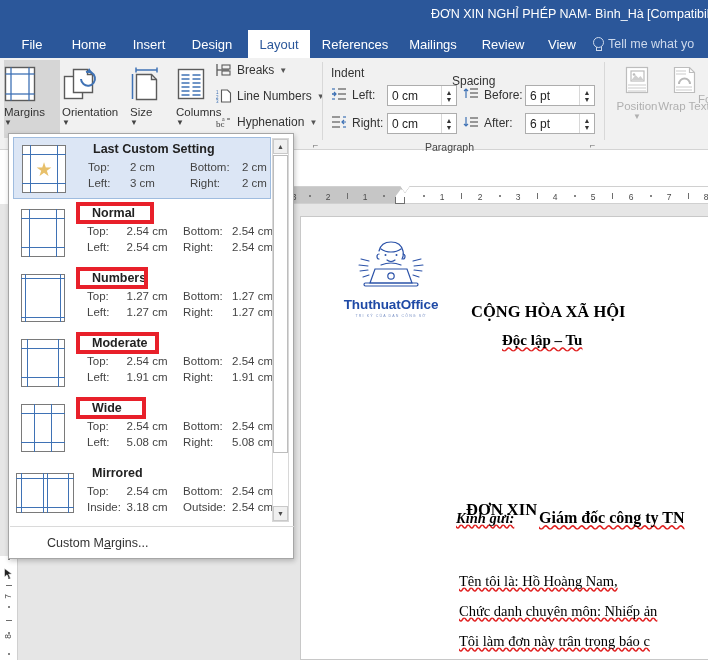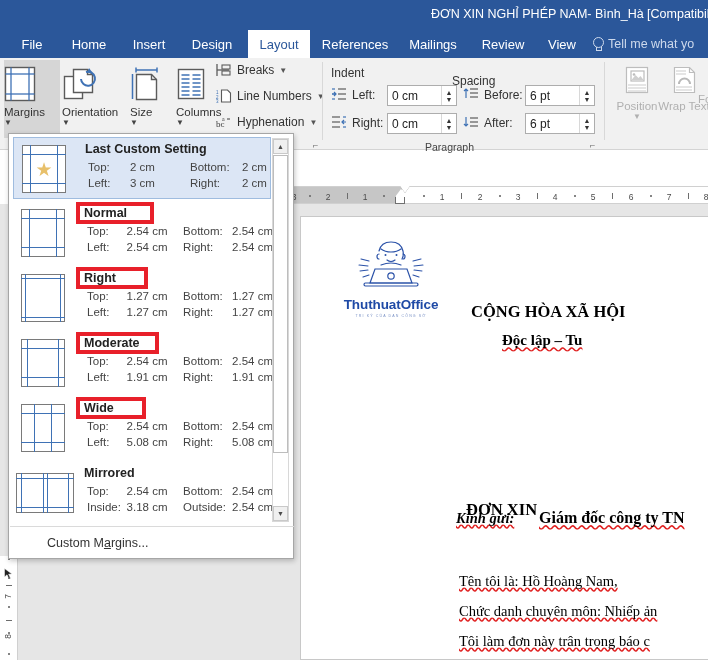--- a/index.html
+++ b/index.html
@@ -222,21 +222,21 @@
   .thumb-page {
     position: absolute; inset: 0; border: 1.3px solid #7a7a7a; background: #ffffff;
   }
   .thumb-v { position: absolute; top: 0; bottom: 0; width: 1.3px; background: #3f72b5; }
   .thumb-h { position: absolute; left: 0; right: 0; height: 1.3px; background: #3f72b5; }
   .star {
     position: absolute; left: 50%; top: 50%; transform: translate(-50%,-50%);
     color: #e8c06a; font-size: 19px; line-height: 19px;
   }
   .dd-title {
-    position: absolute; left: 68px; top: 4px; font-size: 12.5px;
+    position: absolute; left: 76px; top: 4px; font-size: 12.5px;
     font-weight: bold; color: #222; white-space: nowrap; padding: 0 3px;
   }
   .dd-hl {
     position: absolute; border: 4px solid #e8202a; background: transparent;
     pointer-events: none;
   }
   .dd-grid {
     position: absolute; left: 74px; top: 21px; width: 186px;
     font-size: 11.5px; color: #444;
   }
@@ -699,21 +699,21 @@
       </div>
 
       <div class="dd-item" style="top:133px;">
         <div class="dd-thumb">
           <div class="thumb-page"></div>
           <div class="thumb-v" style="left:4px;"></div>
             <div class="thumb-v" style="right:4px;"></div>
           <div class="thumb-h" style="top:4px;"></div>
             <div class="thumb-h" style="bottom:4px;"></div>
         </div>
-        <div class="dd-title">Right</div>
+        <div class="dd-title">Numbers</div>
         <div class="dd-hl" style="left:63px;top:0px;width:72px;height:22px;"></div>
         <div class="dd-grid">
           <div class="r">
             <span class="k1">Top:</span>
             <span class="v1">1.27 cm</span>
             <span class="k2">Bottom:</span>
             <span class="v2">1.27 cm</span>
           </div>
           <div class="r">
             <span class="k1">Left:</span>

